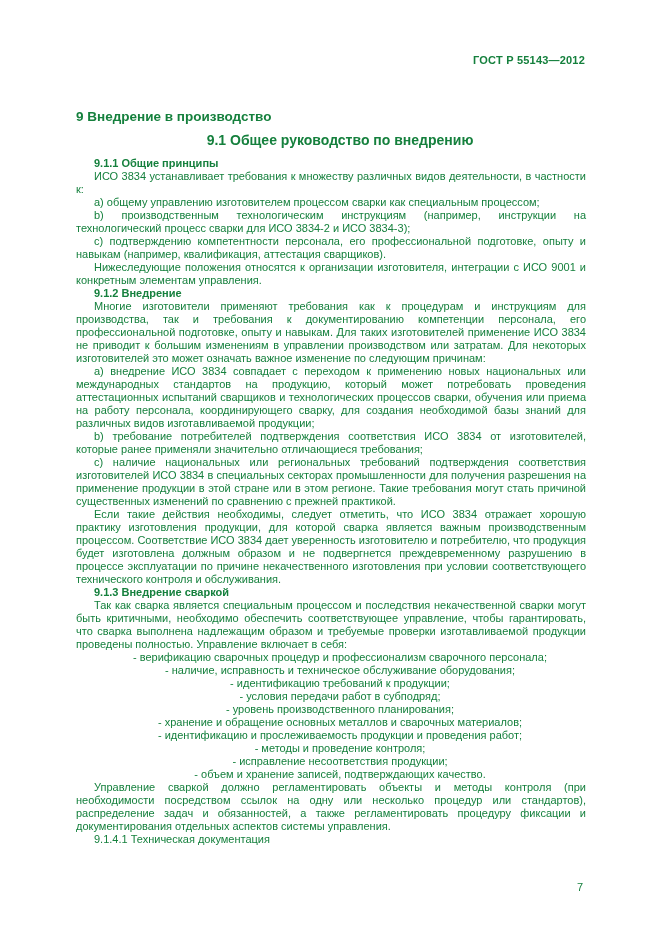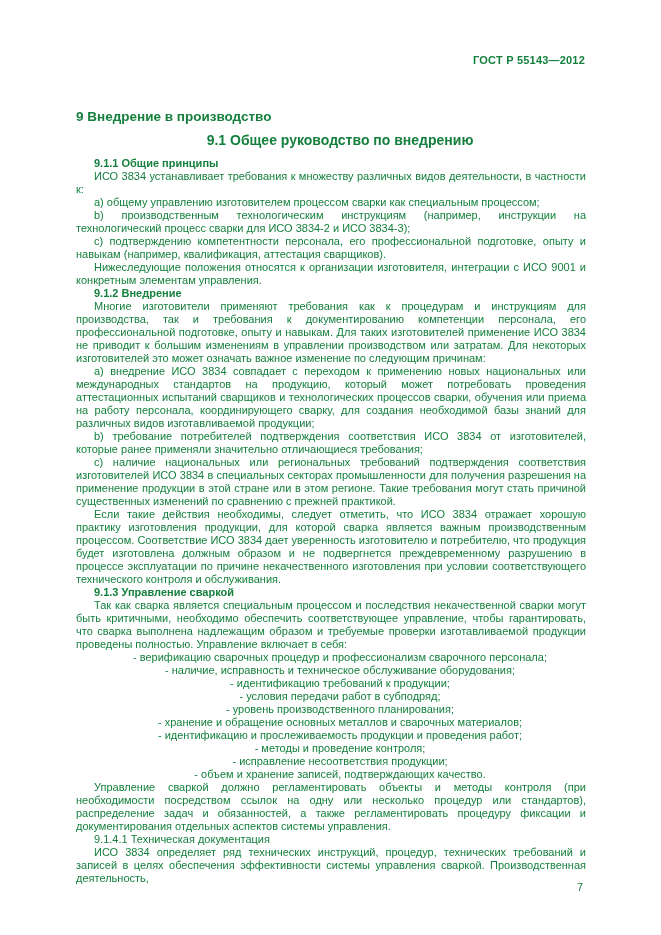--- a/index.html
+++ b/index.html
@@ -84,31 +84,30 @@
       <div class="blk-p">а) общему управлению изготовителем процессом сварки как специальным процессом;</div>
       <div class="blk-p">b) производственным технологическим инструкциям (например, инструкции на технологический процесс сварки для ИСО 3834-2 и ИСО 3834-3);</div>
       <div class="blk-p">с) подтверждению компетентности персонала, его профессиональной подготовке, опыту и навыкам (например, квалификация, аттестация сварщиков).</div>
       <div class="blk-p">Нижеследующие положения относятся к организации изготовителя, интеграции с ИСО 9001 и конкретным элементам управления.</div>
       <div class="blk-h3">9.1.2 Внедрение</div>
       <div class="blk-p">Многие изготовители применяют требования как к процедурам и инструкциям для производства, так и требования к документированию компетенции персонала, его профессиональной подготовке, опыту и навыкам. Для таких изготовителей применение ИСО 3834 не приводит к большим изменениям в управлении производством или затратам. Для некоторых изготовителей это может означать важное изменение по следующим причинам:</div>
       <div class="blk-p">а) внедрение ИСО 3834 совпадает с переходом к применению новых национальных или международных стандартов на продукцию, который может потребовать проведения аттестационных испытаний сварщиков и технологических процессов сварки, обучения или приема на работу персонала, координирующего сварку, для создания необходимой базы знаний для различных видов изготавливаемой продукции;</div>
       <div class="blk-p">b) требование потребителей подтверждения соответствия ИСО 3834 от изготовителей, которые ранее применяли значительно отличающиеся требования;</div>
       <div class="blk-p">с) наличие национальных или региональных требований подтверждения соответствия изготовителей ИСО 3834 в специальных секторах промышленности для получения разрешения на применение продукции в этой стране или в этом регионе. Такие требования могут стать причиной существенных изменений по сравнению с прежней практикой.</div>
       <div class="blk-p">Если такие действия необходимы, следует отметить, что ИСО 3834 отражает хорошую практику изготовления продукции, для которой сварка является важным производственным процессом. Соответствие ИСО 3834 дает уверенность изготовителю и потребителю, что продукция будет изготовлена должным образом и не подвергнется преждевременному разрушению в процессе эксплуатации по причине некачественного изготовления при условии соответствующего технического контроля и обслуживания.</div>
-      <div class="blk-h3">9.1.3 Управление сваркой</div>
+      <div class="blk-h3">9.1.3 Внедрение сваркой</div>
       <div class="blk-p">Так как сварка является специальным процессом и последствия некачественной сварки могут быть критичными, необходимо обеспечить соответствующее управление, чтобы гарантировать, что сварка выполнена надлежащим образом и требуемые проверки изготавливаемой продукции проведены полностью. Управление включает в себя:</div>
       <div class="blk-li">- верификацию сварочных процедур и профессионализм сварочного персонала;</div>
       <div class="blk-li">- наличие, исправность и техническое обслуживание оборудования;</div>
       <div class="blk-li">- идентификацию требований к продукции;</div>
       <div class="blk-li">- условия передачи работ в субподряд;</div>
       <div class="blk-li">- уровень производственного планирования;</div>
       <div class="blk-li">- хранение и обращение основных металлов и сварочных материалов;</div>
       <div class="blk-li">- идентификацию и прослеживаемость продукции и проведения работ;</div>
       <div class="blk-li">- методы и проведение контроля;</div>
       <div class="blk-li">- исправление несоответствия продукции;</div>
       <div class="blk-li">- объем и хранение записей, подтверждающих качество.</div>
       <div class="blk-p">Управление сваркой должно регламентировать объекты и методы контроля (при необходимости посредством ссылок на одну или несколько процедур или стандартов), распределение задач и обязанностей, а также регламентировать процедуру фиксации и документирования отдельных аспектов системы управления.</div>
       <div class="blk-p">9.1.4.1 Техническая документация</div>
-      <div class="blk-p">ИСО 3834 определяет ряд технических инструкций, процедур, технических требований и записей в целях обеспечения эффективности системы управления сваркой. Производственная деятельность,</div>
     </main>
 
   <div class="page-number">7</div>
 </div>
 
 </body></html>

